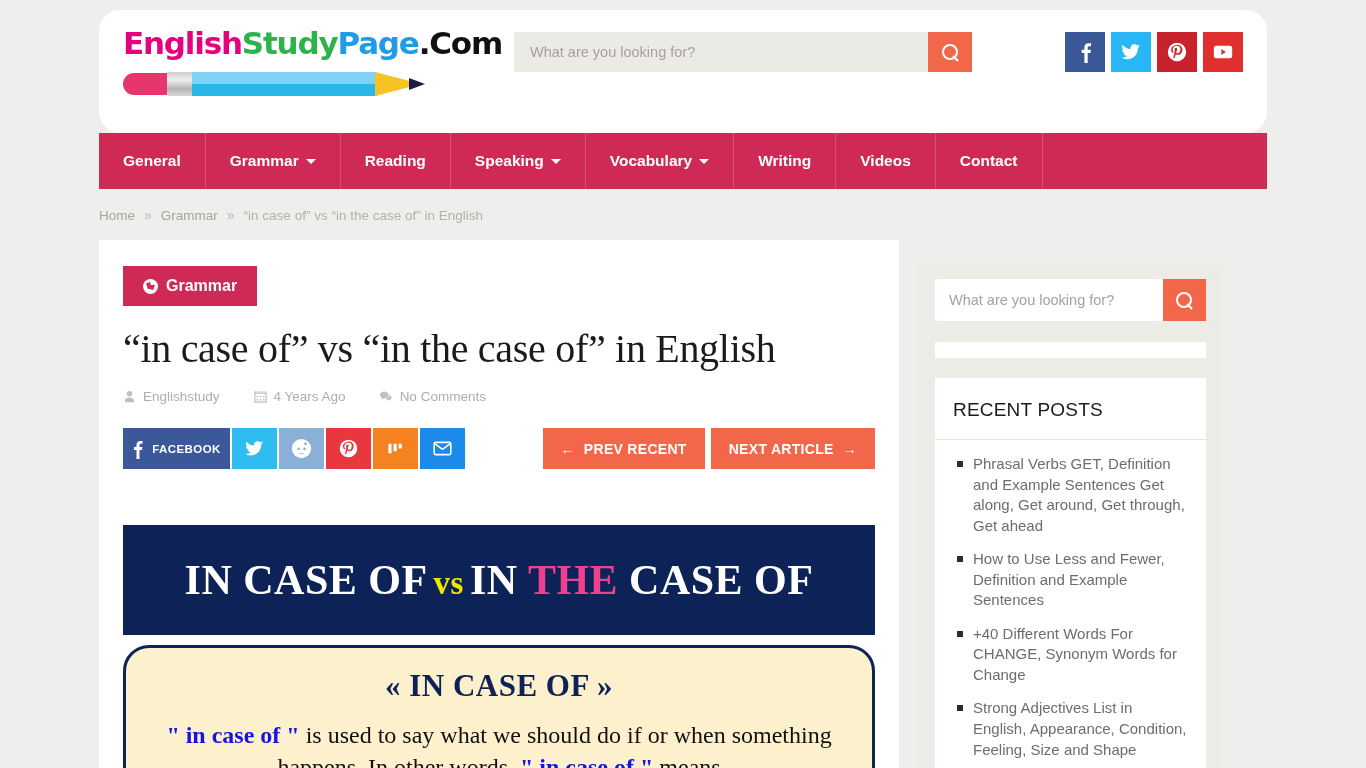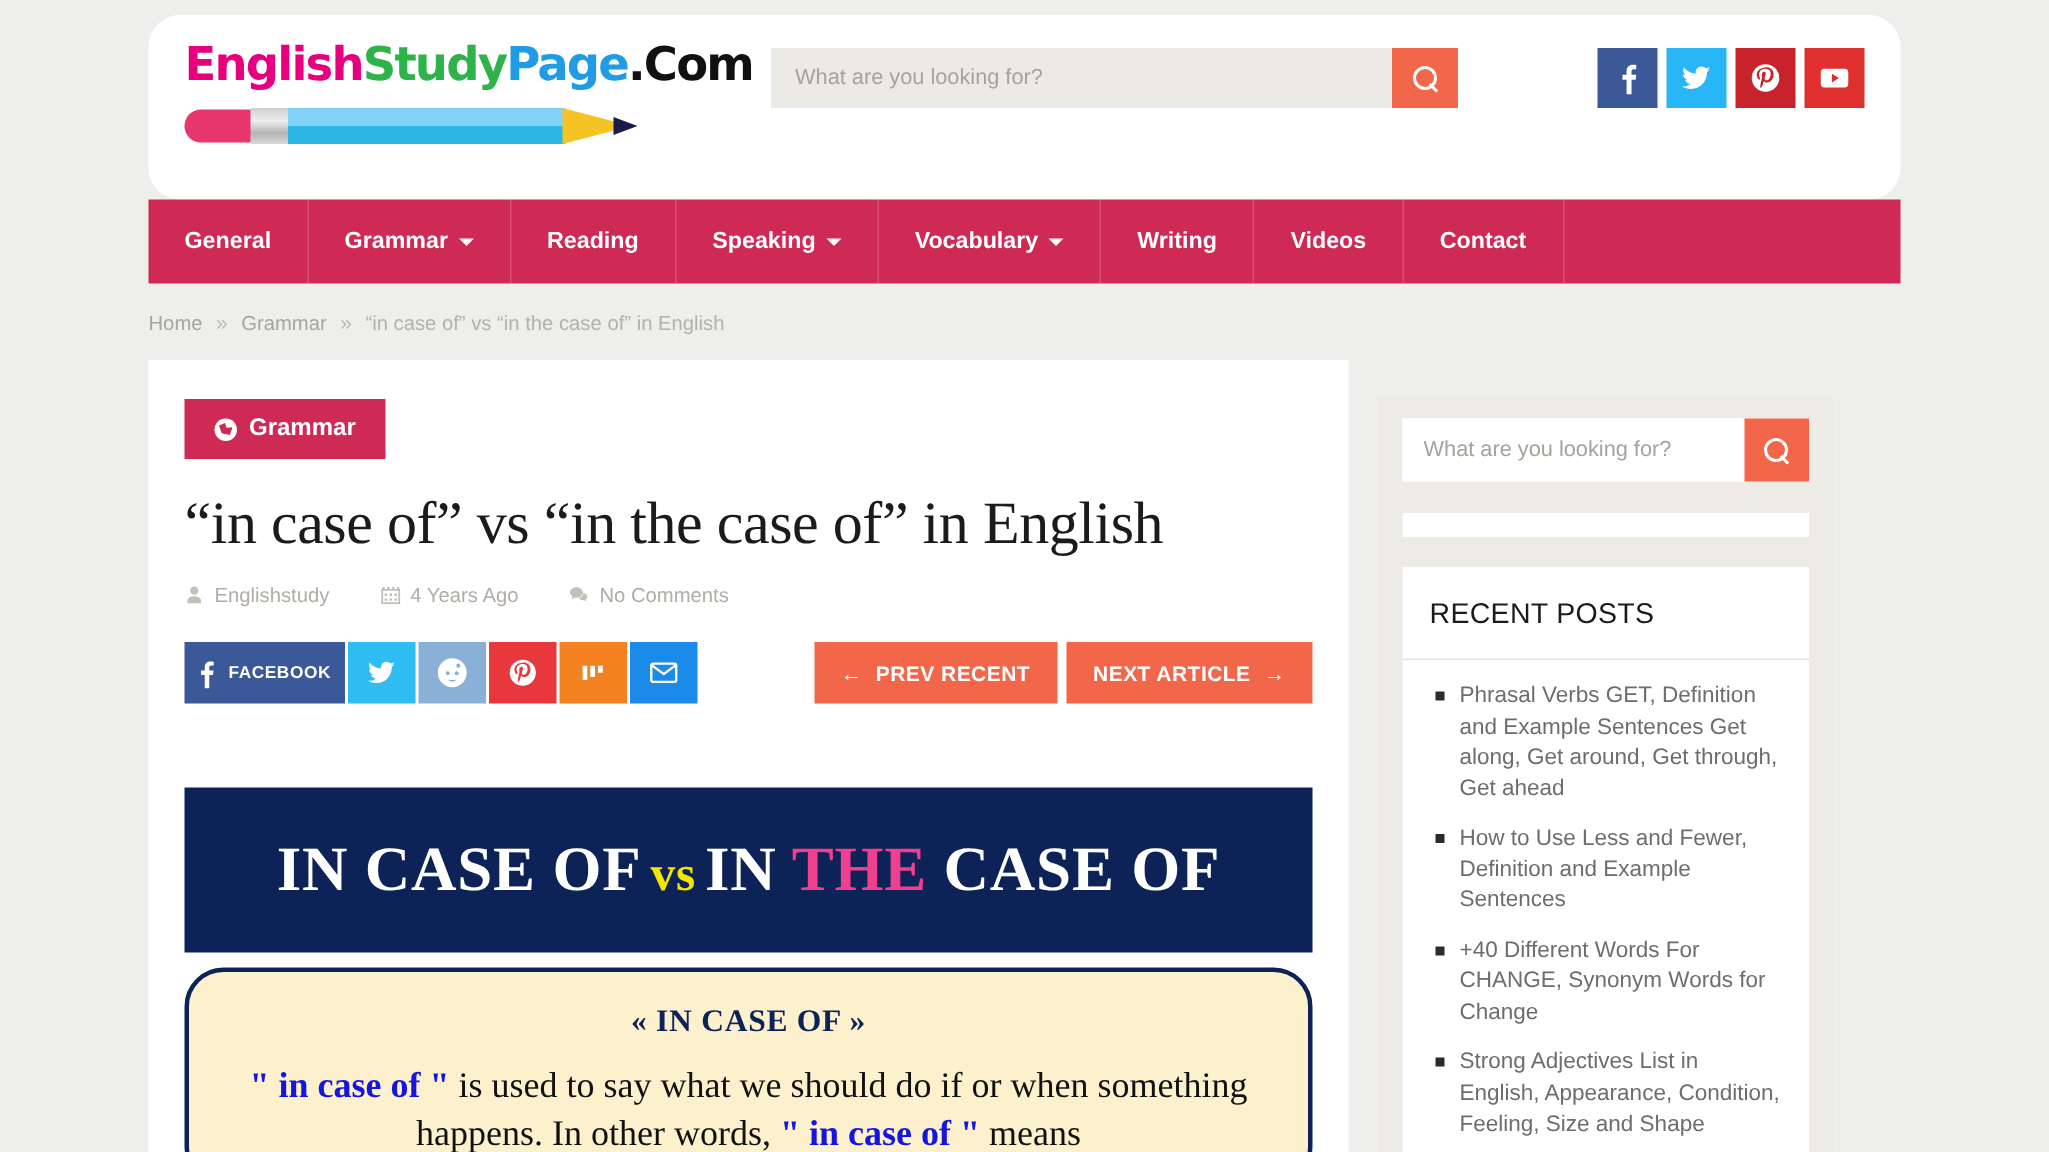--- a/index.html
+++ b/index.html
@@ -232,21 +232,21 @@
   .cream {
     margin-top: 10px; width: 752px;
     background: #fdf0cd;
     border: 3px solid #0d2357;
     border-radius: 26px;
     padding: 20px 24px 14px 24px;
   }
   .cream h2 {
     text-align: center;
     font-family: "Liberation Serif", serif;
-    font-size: 21px; font-weight: bold; color: #0d2357;
+    font-size: 31px; font-weight: bold; color: #0d2357;
     letter-spacing: 0.5px;
   }
   .cream p {
     margin-top: 16px; text-align: center;
     font-family: "Liberation Serif", serif;
     font-size: 24px; line-height: 1.32; color: #111;
   }
   .cream p b { color: #1515e0; }
 
   

